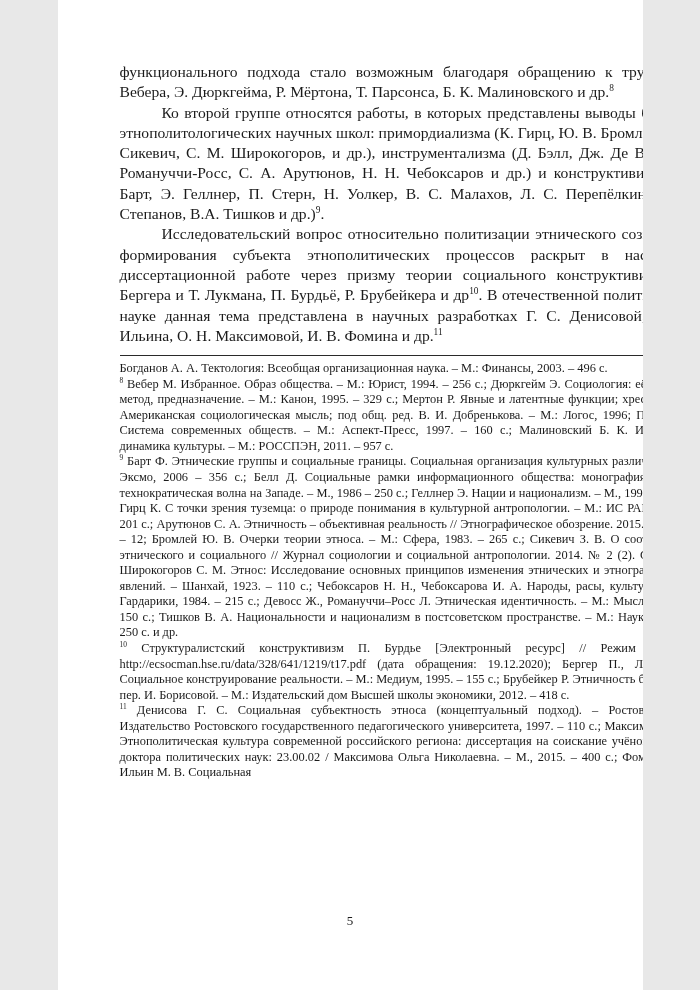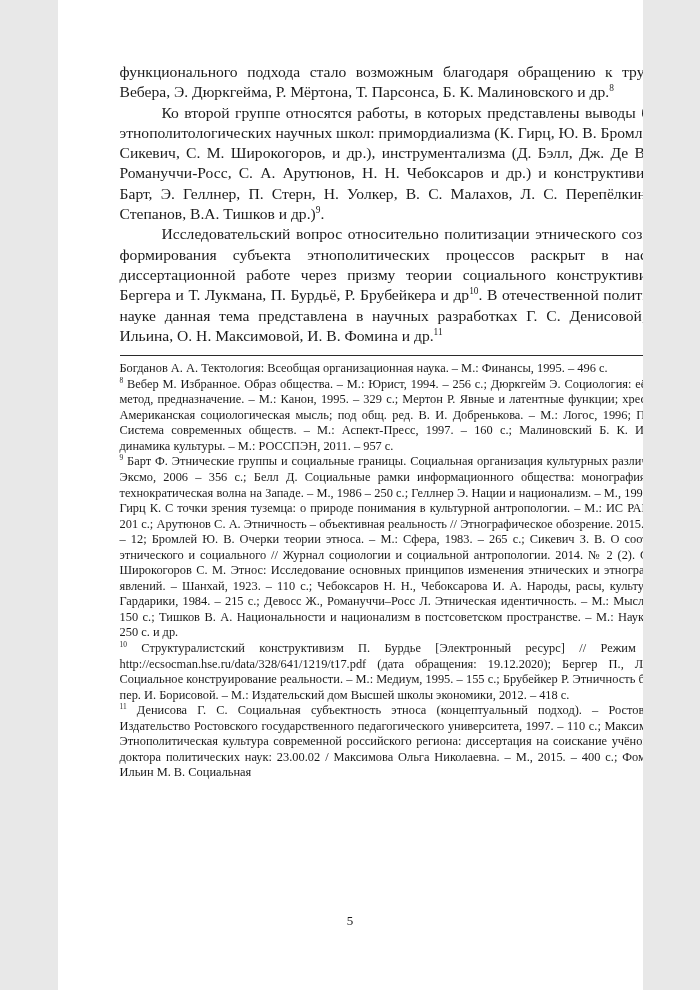--- a/index.html
+++ b/index.html
@@ -64,21 +64,21 @@
 
     <div class="body-text">
       <p><span>функционального подхода стало возможным благодаря обращению к трудам М. Вебера, Э. Дюркгейма, Р. Мёртона, Т. Парсонса, Б. К. Малиновского и др.</span><sup>8</sup></p>
       <p class="indent"><span>Ко второй группе относятся работы, в которых представлены выводы базовых этнополитологических научных школ: примордиализма (К. Гирц, Ю. В. Бромлей, З. В. Сикевич, С. М. Широкогоров, и др.), инструментализма (Д. Бэлл, Дж. Де Вос и Л. Романуччи-Росс, С. А. Арутюнов, Н. Н. Чебоксаров и др.) и конструктивизма (Ф. Барт, Э. Геллнер, П. Стерн, Н. Уолкер, В. С. Малахов, Л. С. Перепёлкин, В. А. Степанов, В.А. Тишков и др.)</span><sup>9</sup><span>.</span></p>
       <p class="indent"><span>Исследовательский вопрос относительно политизации этнического сознания и формирования субъекта этнополитических процессов раскрыт в настоящей диссертационной работе через призму теории социального конструктивизма П. Бергера и Т. Лукмана, П. Бурдьё, Р. Брубейкера и др</span><sup>10</sup><span>. В отечественной политической науке данная тема представлена в научных разработках Г. С. Денисовой, М. В. Ильина, О. Н. Максимовой, И. В. Фомина и др.</span><sup>11</sup></p>
     </div>
 
     <hr class="footnote-rule">
 
     <div class="footnotes">
-      <p><span>Богданов А. А. Тектология: Всеобщая организационная наука. – М.: Финансы, 1995. – 496 с.</span></p>
+      <p><span>Богданов А. А. Тектология: Всеобщая организационная наука. – М.: Финансы, 2003. – 496 с.</span></p>
       <p><sup>8</sup><span> Вебер М. Избранное. Образ общества. – М.: Юрист, 1994. – 256 с.; Дюркгейм Э. Социология: её предмет, метод, предназначение. – М.: Канон, 1995. – 329 с.; Мертон Р. Явные и латентные функции; хрестоматия / Американская социологическая мысль; под общ. ред. В. И. Добренькова. – М.: Логос, 1996; Парсонс Т. Система современных обществ. – М.: Аспект-Пресс, 1997. – 160 с.; Малиновский Б. К. Избранное: динамика культуры. – М.: РОССПЭН, 2011. – 957 с.</span></p>
       <p><sup>9</sup><span> Барт Ф. Этнические группы и социальные границы. Социальная организация культурных различий. – М.: Эксмо, 2006 – 356 с.; Белл Д. Социальные рамки информационного общества: монография / Новая технократическая волна на Западе. – М., 1986 – 250 с.; Геллнер Э. Нации и национализм. – М., 1991 – 201 с.; Гирц К. С точки зрения туземца: о природе понимания в культурной антропологии. – М.: ИС РАН, 2008. – 201 с.; Арутюнов С. А. Этничность – объективная реальность // Этнографическое обозрение. 2015. № 5. С. 7 – 12; Бромлей Ю. В. Очерки теории этноса. – М.: Сфера, 1983. – 265 с.; Сикевич З. В. О соотношении этнического и социального // Журнал социологии и социальной антропологии. 2014. № 2 (2). С.15 – 37; Широкогоров С. М. Этнос: Исследование основных принципов изменения этнических и этнографических явлений. – Шанхай, 1923. – 110 с.; Чебоксаров Н. Н., Чебоксарова И. А. Народы, расы, культуры. – М.: Гардарики, 1984. – 215 с.; Девосс Ж., Романуччи–Росс Л. Этническая идентичность. – М.: Мысль, 1995. – 150 с.; Тишков В. А. Национальности и национализм в постсоветском пространстве. – М.: Наука, 1994. – 250 с. и др.</span></p>
       <p><sup>10</sup><span> Структуралистский конструктивизм П. Бурдье [Электронный ресурс] // Режим доступа: http://ecsocman.hse.ru/data/328/641/1219/t17.pdf (дата обращения: 19.12.2020); Бергер П., Лукман Т. Социальное конструирование реальности. – М.: Медиум, 1995. – 155 с.; Брубейкер Р. Этничность без групп / пер. И. Борисовой. – М.: Издательский дом Высшей школы экономики, 2012. – 418 с.</span></p>
       <p><sup>11</sup><span> Денисова Г. С. Социальная субъектность этноса (концептуальный подход). – Ростов-на-Дону: Издательство Ростовского государственного педагогического университета, 1997. – 110 с.; Максимова О. Н. Этнополитическая культура современной российского региона: диссертация на соискание учёной степени доктора политических наук: 23.00.02 / Максимова Ольга Николаевна. – М., 2015. – 400 с.; Фомин И. В., Ильин М. В. Социальная</span></p>
     </div>
 
   </div>
 
   <div class="page-number">5</div>
 </div>

